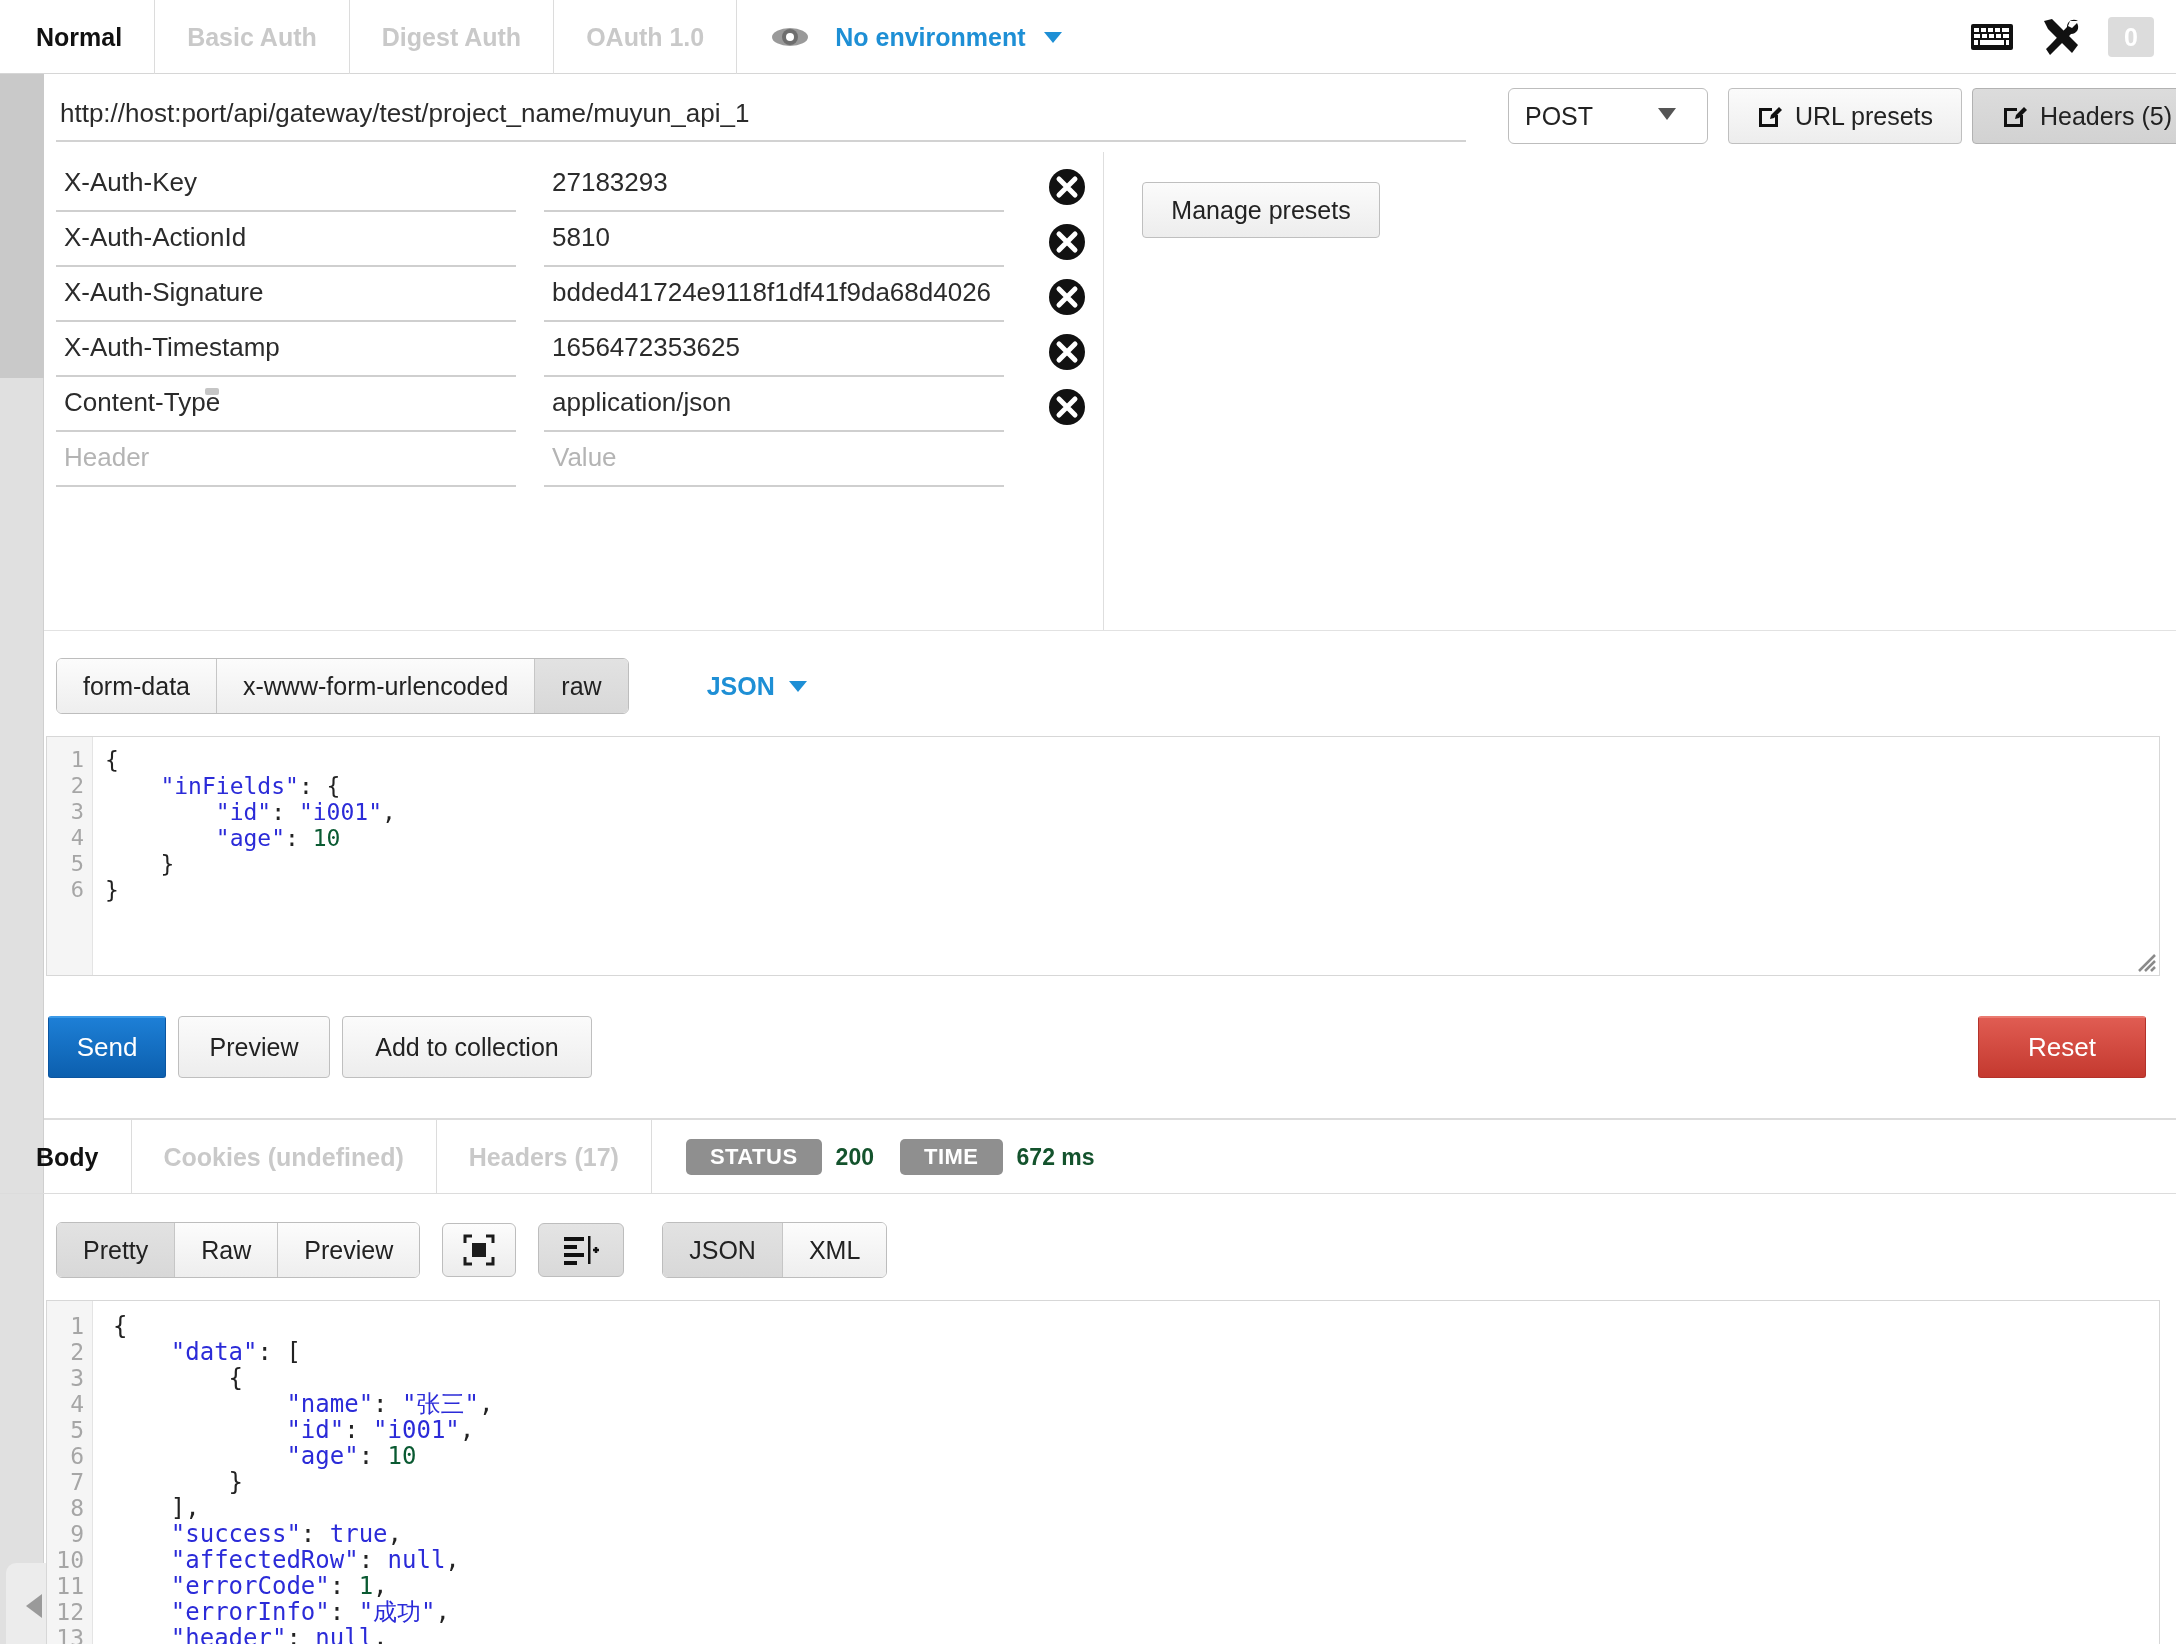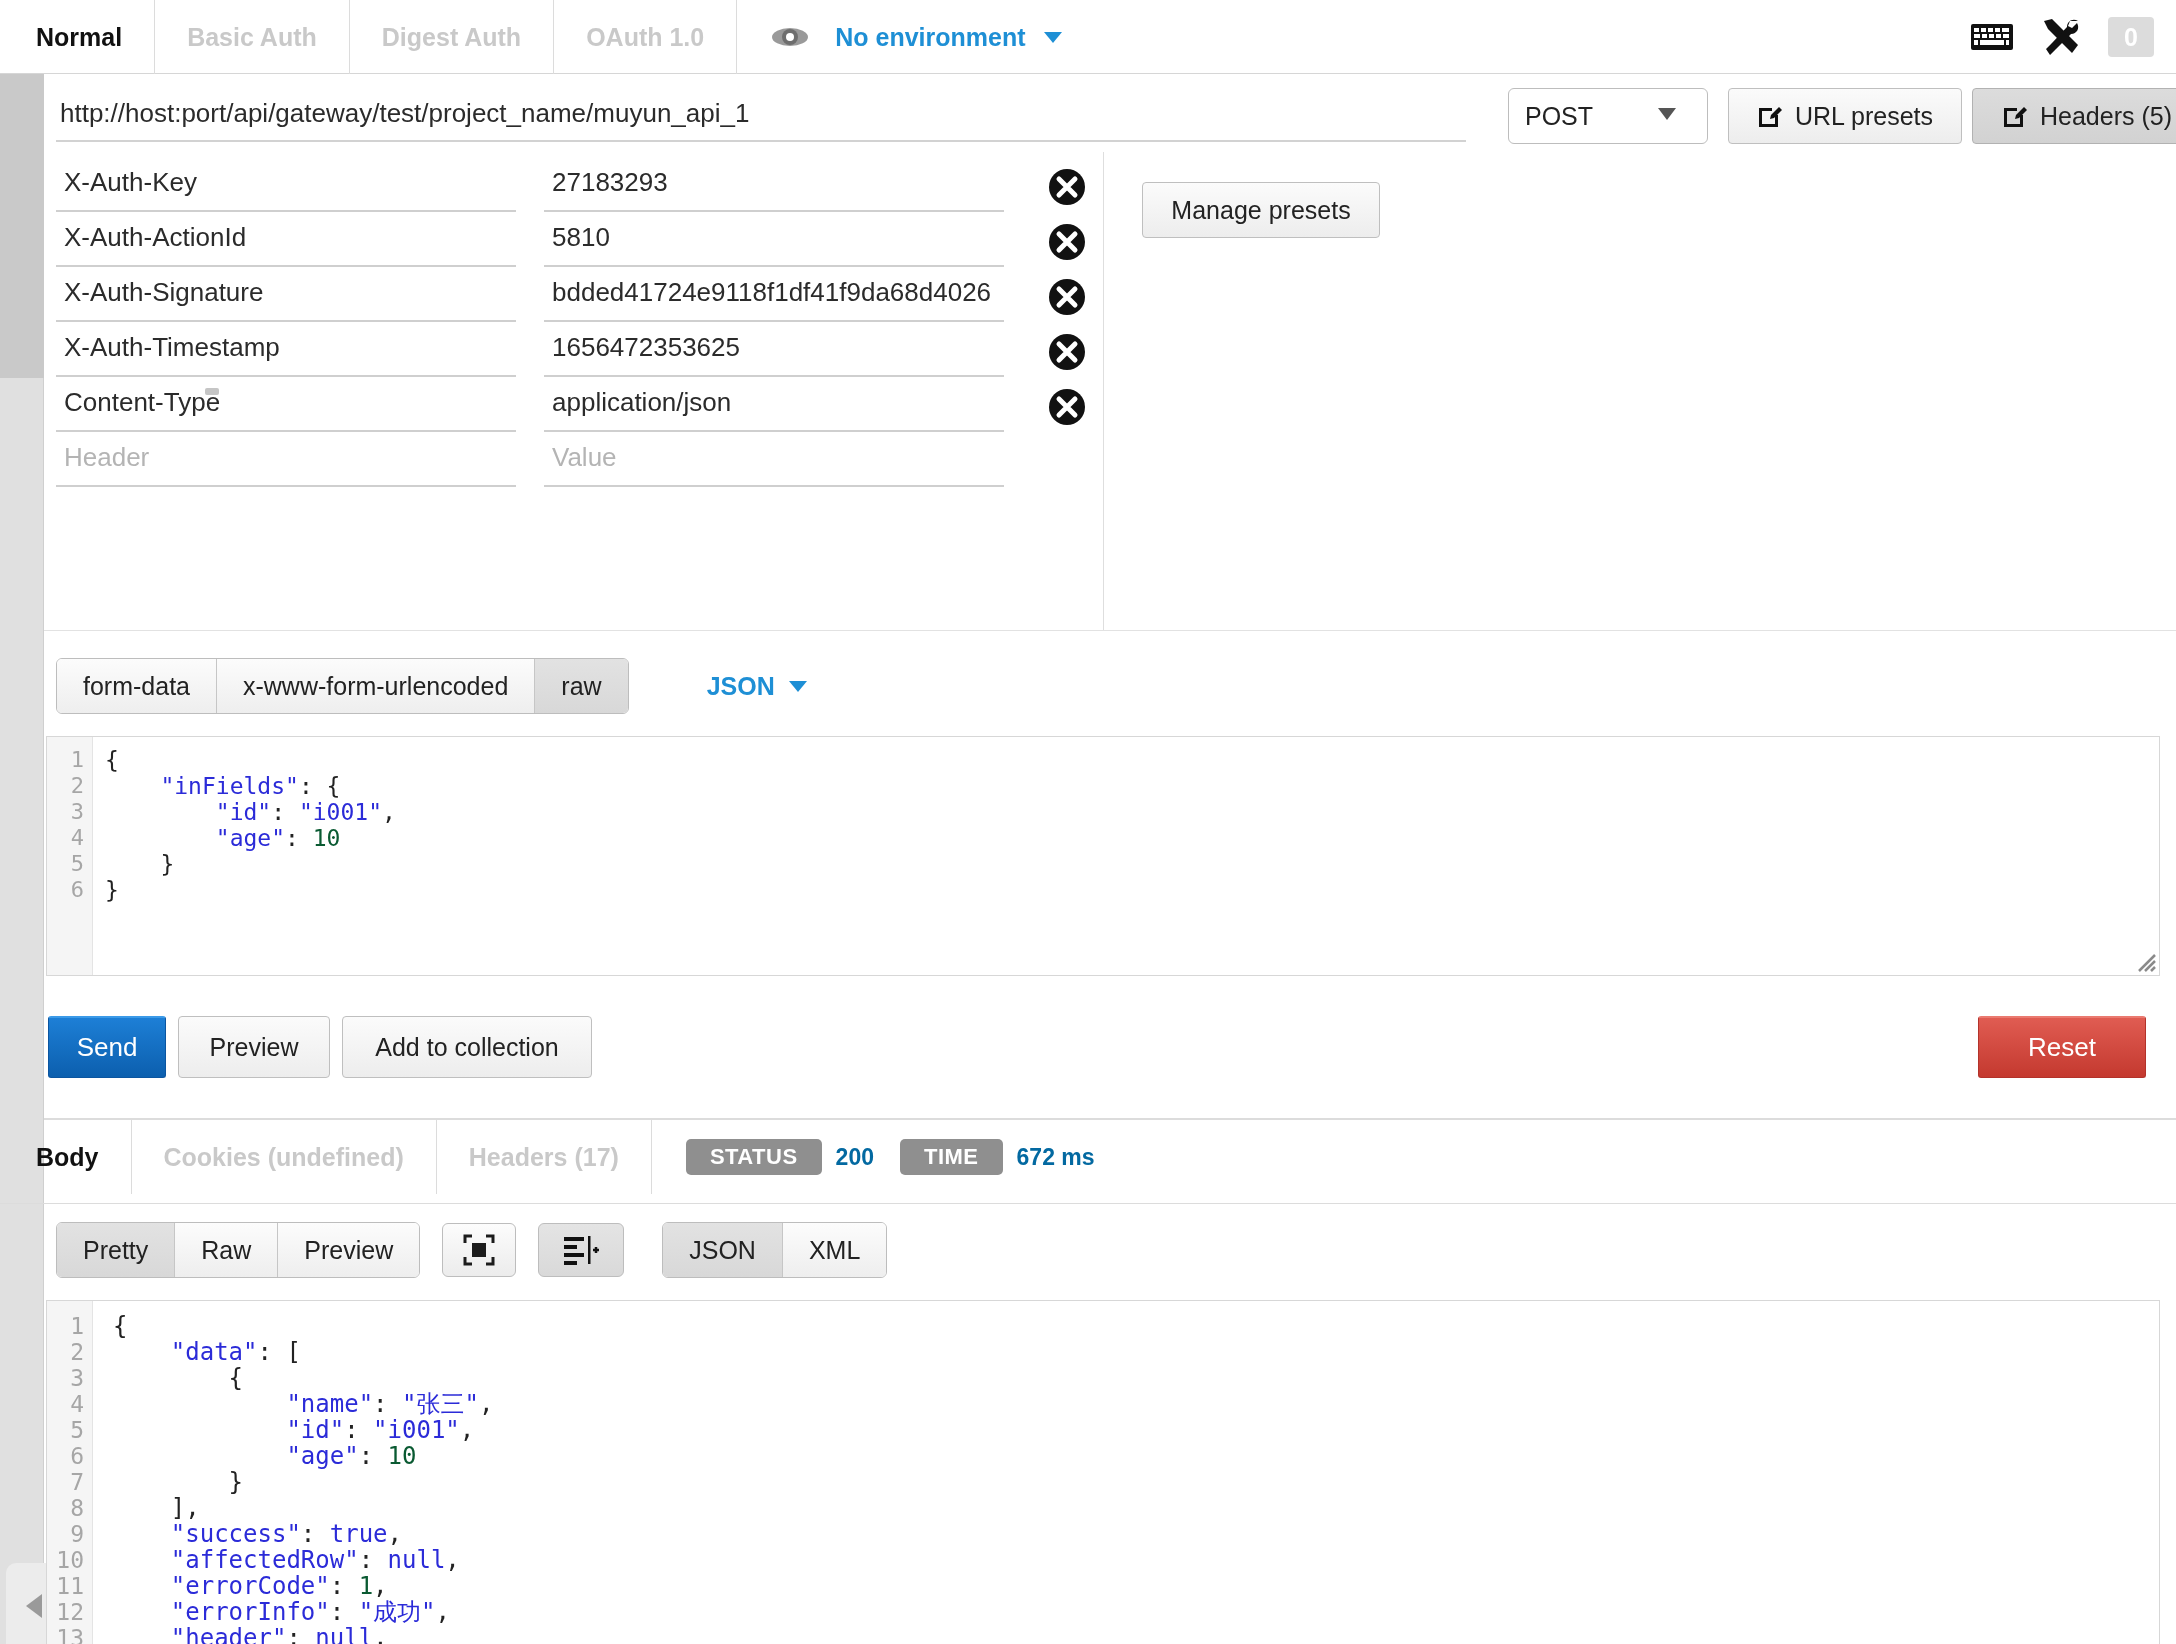--- a/index.html
+++ b/index.html
@@ -316,21 +316,21 @@
   }
 
   
   .resp-divider {
     position: absolute; left: 44px; top: 1118px;
     width: 2132px; height: 2px;
     background: #dcdcdc;
   }
   .respbar {
     position: absolute; left: 0; top: 1120px;
-    width: 2176px; height: 84px;
+    width: 2176px; height: 74px;
     border-bottom: 1px solid #dcdcdc;
     text-decoration: underline;
   }
   .respbar-inner {
     position: absolute; left: 26px; top: 0;
     height: 74px; display: flex; align-items: stretch;
   }
   .resp-tab {
     display: flex; align-items: center;
     padding: 0 32px;
@@ -343,21 +343,21 @@
   .status-wrap {
     display: flex; align-items: center;
     padding-left: 34px; gap: 14px;
   }
   .chip {
     background: #8f8f8f; color: #fff;
     font-size: 22px; font-weight: bold;
     padding: 5px 24px; border-radius: 5px;
     letter-spacing: 0.5px;
   }
-  .chipval { font-size: 23px; color: #0369a1; font-weight: bold; margin-right: 12px; }
+  .chipval { font-size: 23px; color: #14532d; font-weight: bold; margin-right: 12px; }
 
   
   .resp-toolbar {
     position: absolute; left: 56px; top: 1222px;
     display: flex; align-items: center; gap: 22px;
   }
   .icon-btn {
     width: 74px; height: 54px;
     background: linear-gradient(to bottom, #fcfcfc 0%, #ececec 100%);
     border: 1px solid #bdbdbd; border-radius: 6px;

